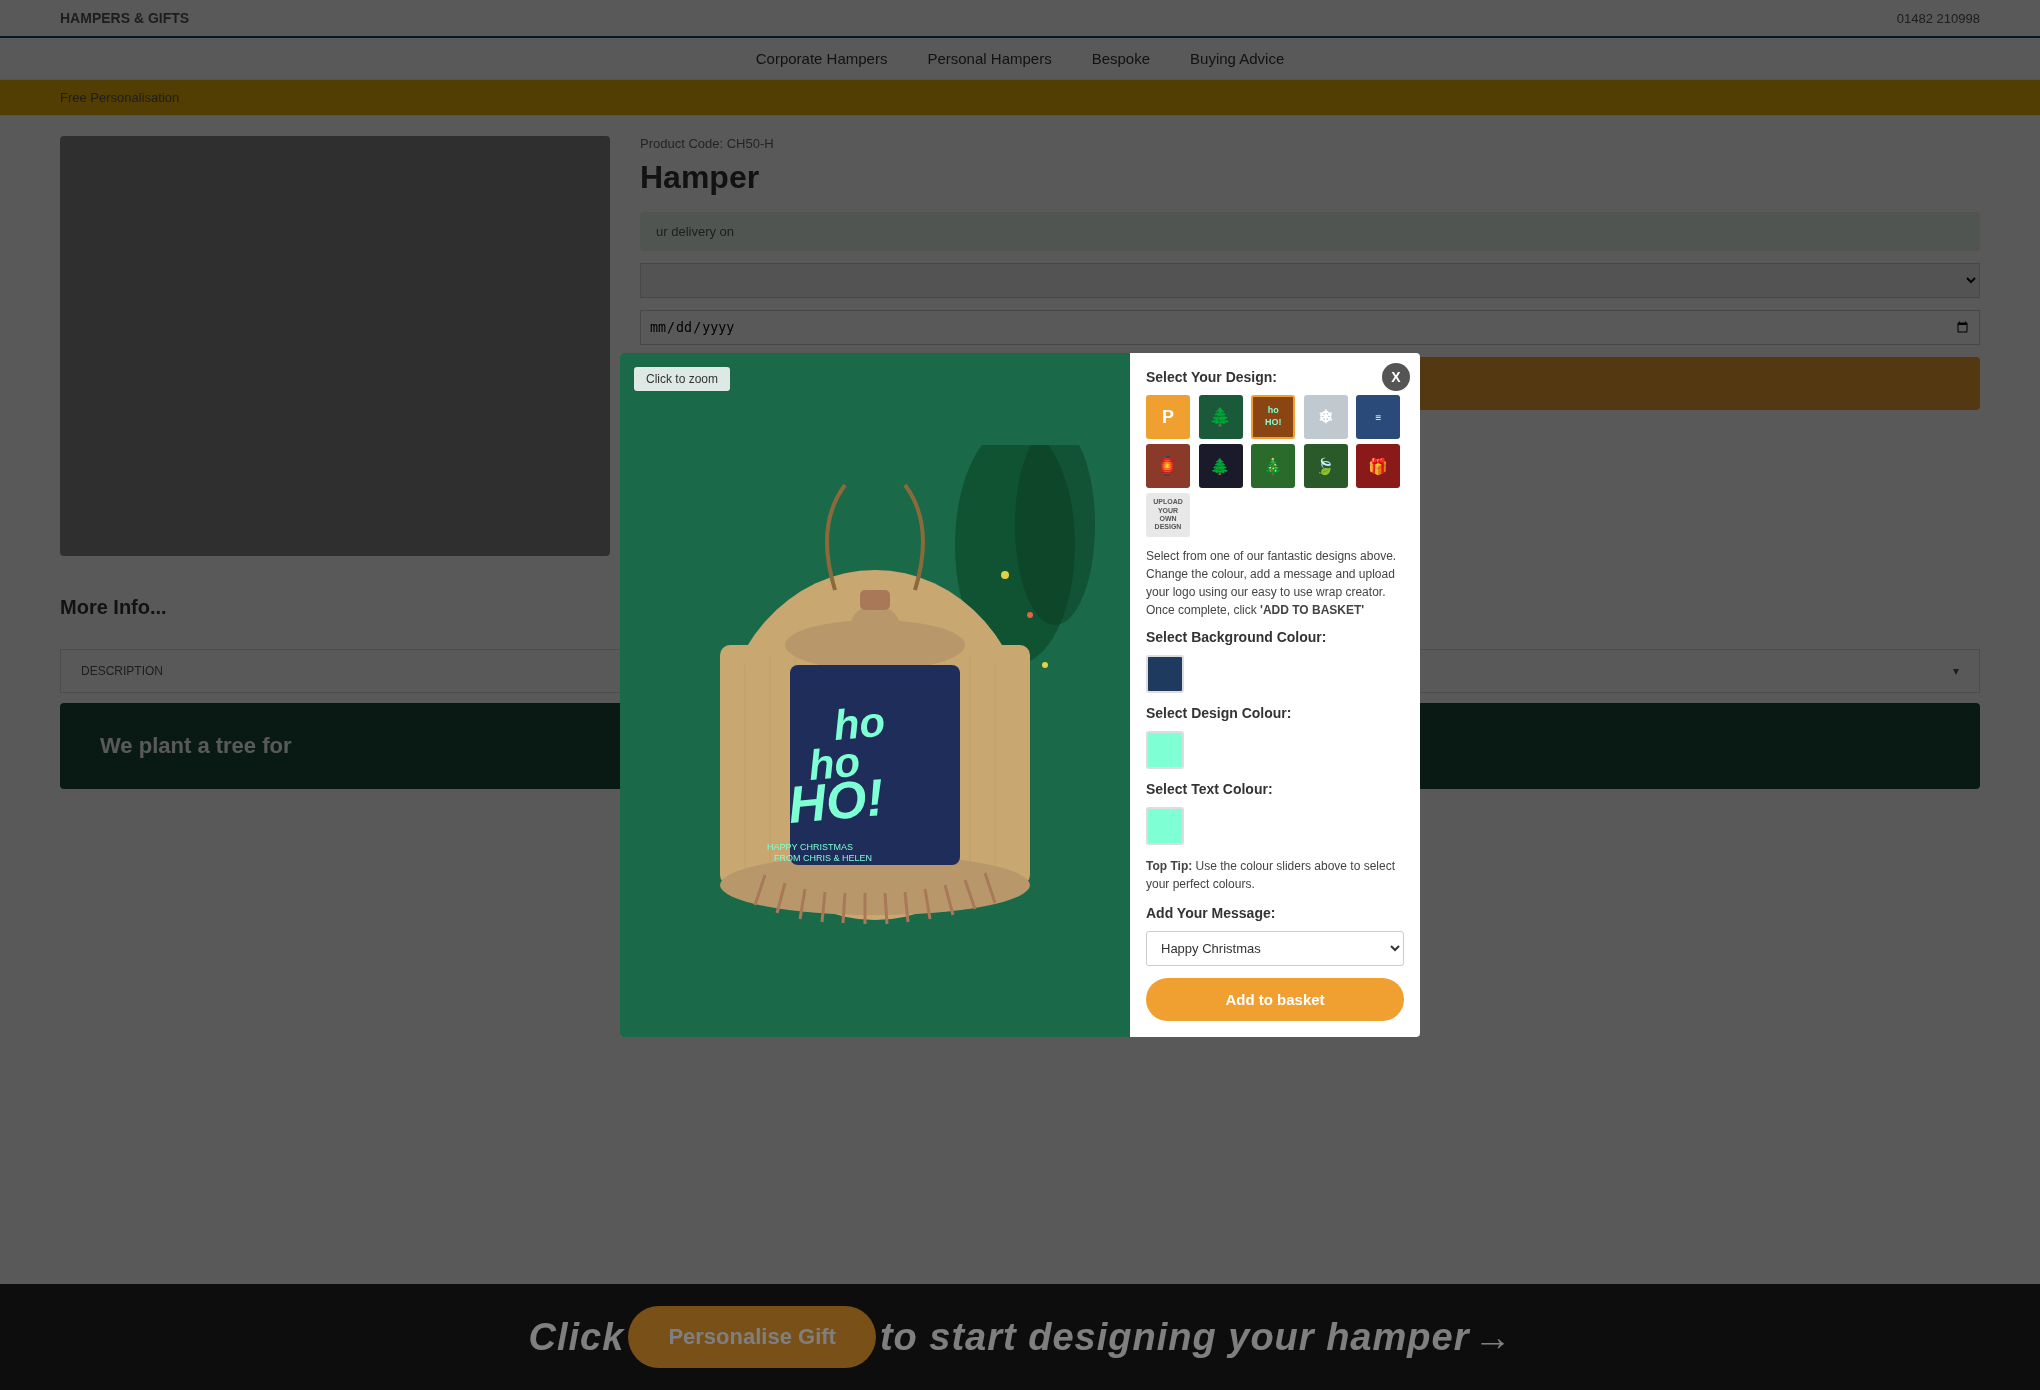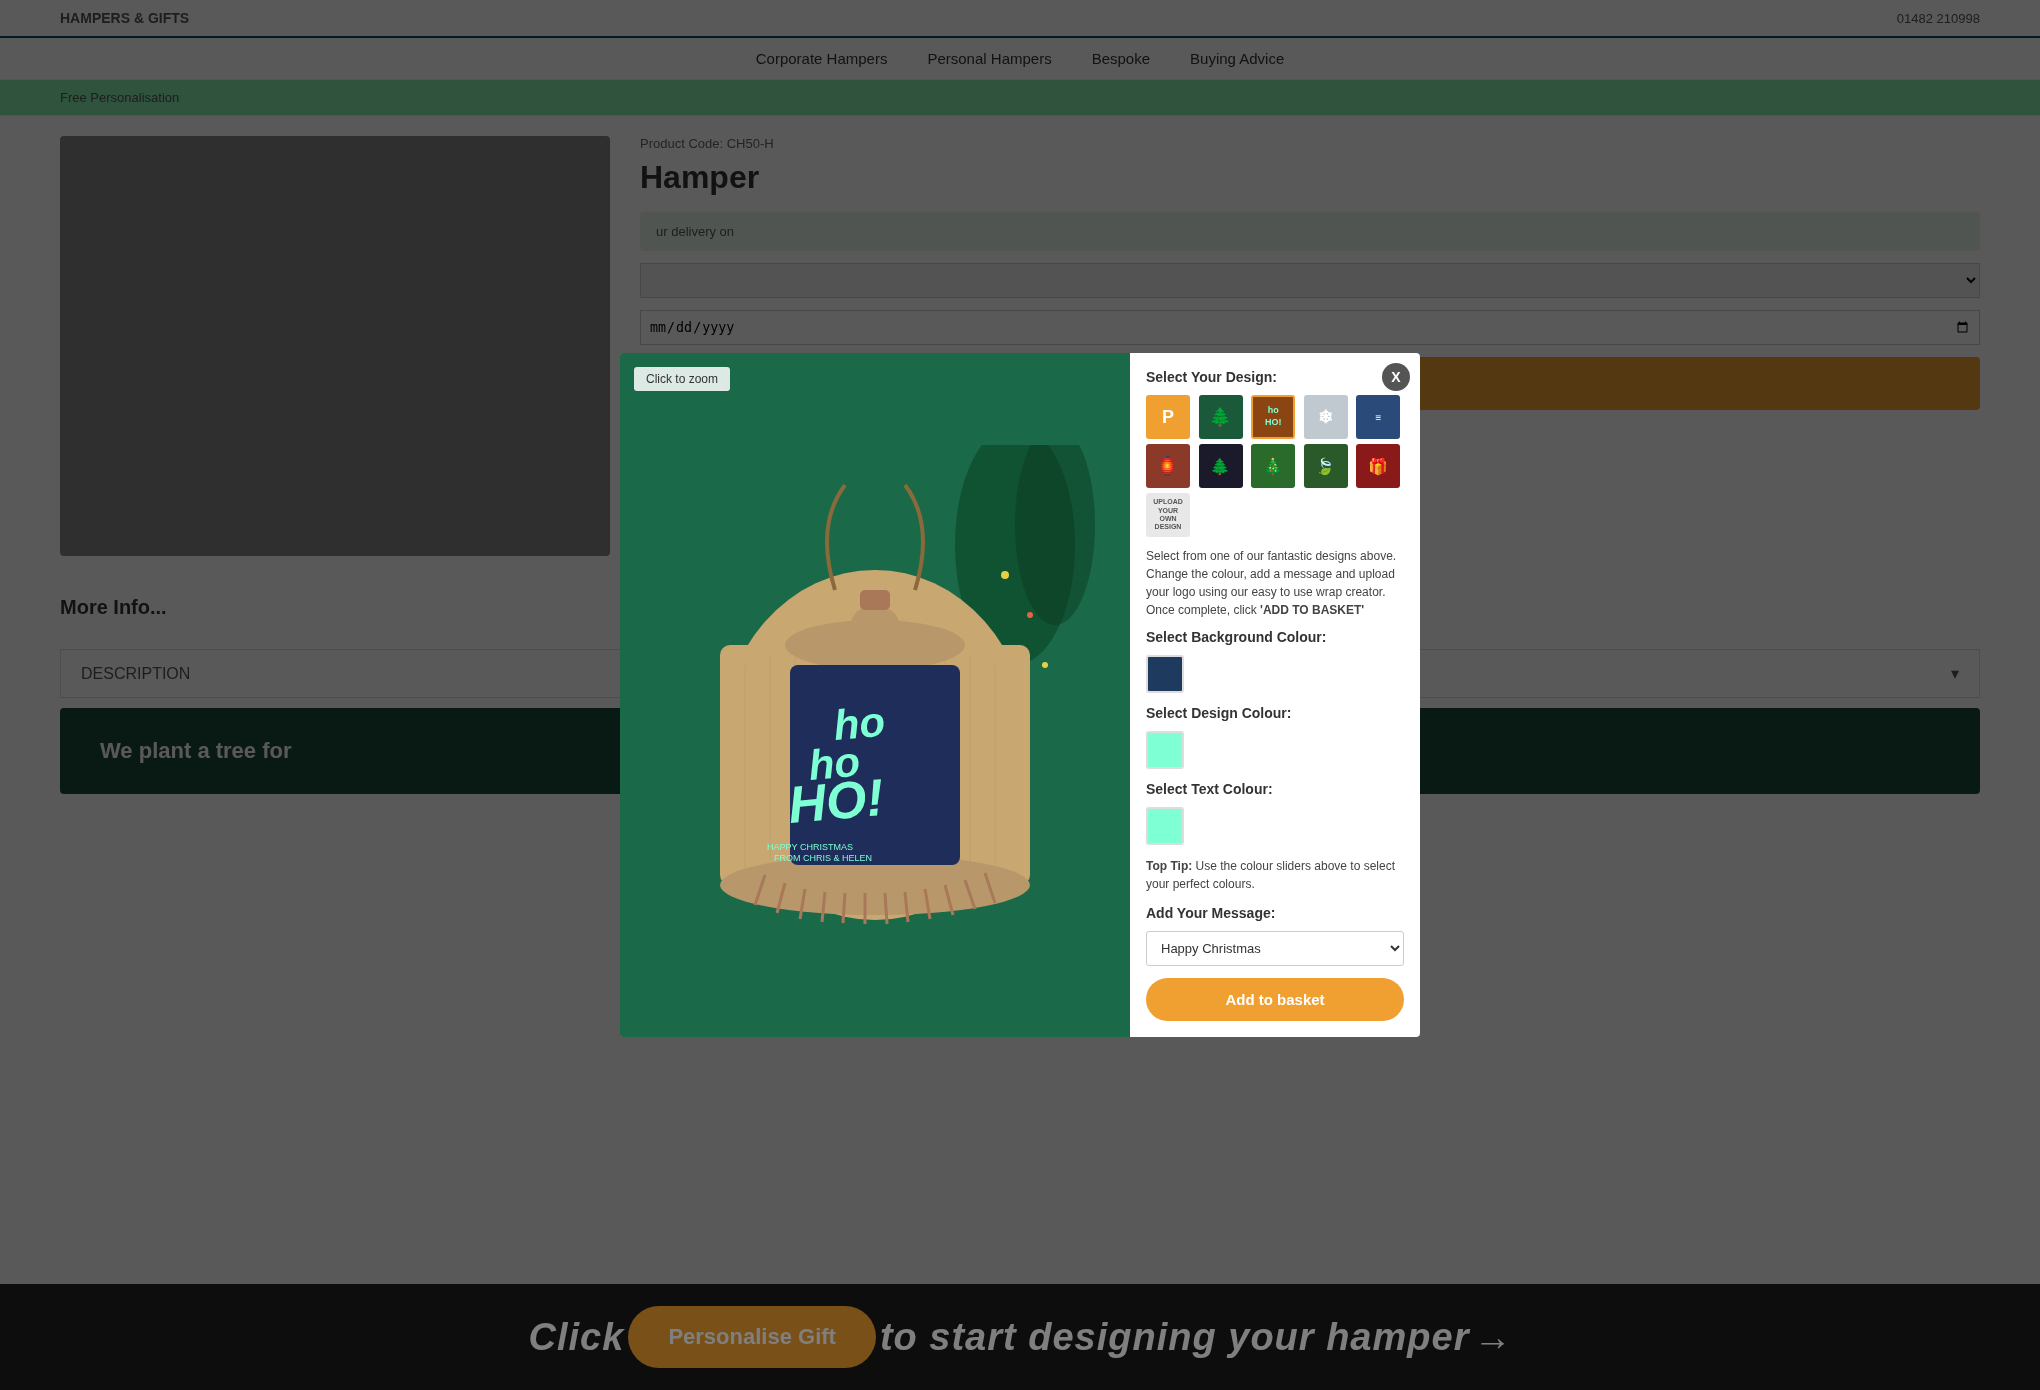--- a/index.html
+++ b/index.html
@@ -32,21 +32,21 @@
       justify-content: center;
       border-bottom: 1px solid #eee;
     }
     .nav-item {
       font-size: 15px;
       color: #333;
       cursor: pointer;
     }
 
     .promo-bar {
-      background: #86efac;
+      background: #eab308;
       padding: 10px 60px;
       font-size: 13px;
       color: #555;
       border-bottom: 1px solid #eee;
     }
 
     .breadcrumb-bar {
       padding: 14px 60px;
       font-size: 13px;
       color: #666;
@@ -69,21 +69,21 @@
       padding: 20px 60px;
       font-size: 20px;
       font-weight: bold;
       color: #333;
     }
 
     .description-bar {
       margin: 10px 60px;
       border: 1px solid #ddd;
       padding: 14px 20px;
-      font-size: 16px;
+      font-size: 12px;
       color: #555;
       display: flex;
       justify-content: space-between;
       align-items: center;
     }
 
     .plant-banner {
       margin: 10px 60px;
       background: #1a4a3a;
       color: #fff;

